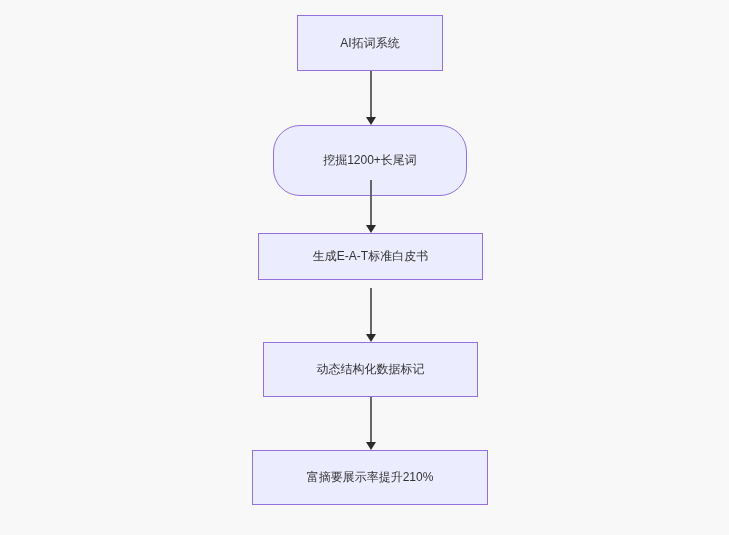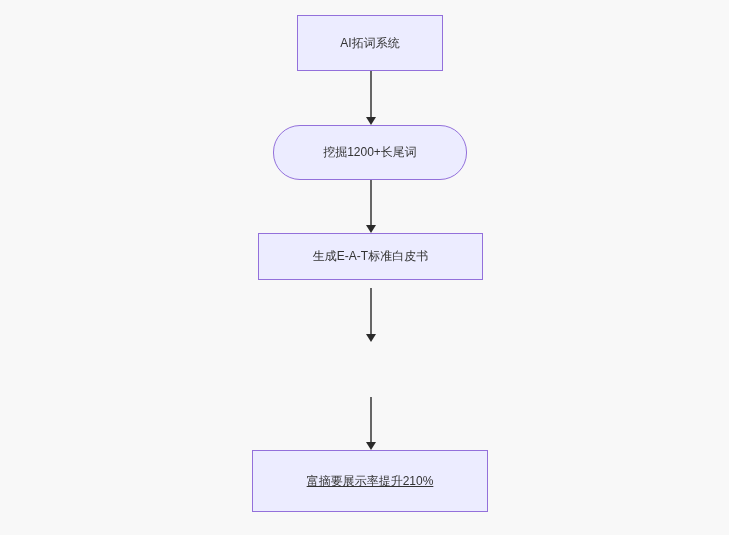--- a/index.html
+++ b/index.html
@@ -24,24 +24,24 @@
     justify-content: center;
     box-sizing: border-box;
     color: #333333;
     font-size: 12px;
     white-space: nowrap;
   }
   .node-label {
     padding: 0 10px;
   }
   .node1 { left: 297px; top: 15px;  width: 146px; height: 56px; }
-  .node2 { left: 273px; top: 125px; width: 194px; height: 55px; border-radius: 27px; }
+  .node2 { left: 273px; top: 125px; width: 194px; height: 71px; border-radius: 27px; }
   .node3 { left: 258px; top: 233px; width: 225px; height: 47px; }
   .node4 { left: 263px; top: 342px; width: 215px; height: 55px; }
-  .node5 { left: 252px; top: 450px; width: 236px; height: 62px; text-decoration: underline; }
+  .node5 { left: 252px; top: 450px; width: 236px; height: 55px; }
 
   .edge {
     position: absolute;
     left: 365px;
     width: 11px;
     display: flex;
     flex-direction: column;
     align-items: center;
   }
   .edge1 { top: 71px;  height: 54px; }
@@ -86,20 +86,23 @@
 
   <div class="node node3">
     <span class="node-label">生成E-A-T标准白皮书</span>
   </div>
 
   <div class="edge edge3">
     <div class="edge-line"></div>
     <div class="edge-arrowhead"></div>
   </div>
 
+  <div class="node node4">
+    <span class="node-label">动态结构化数据标记</span>
+  </div>
 
   <div class="edge edge4">
     <div class="edge-line"></div>
     <div class="edge-arrowhead"></div>
   </div>
 
   <div class="node node5">
     <span class="node-label">富摘要展示率提升210%</span>
   </div>
 

